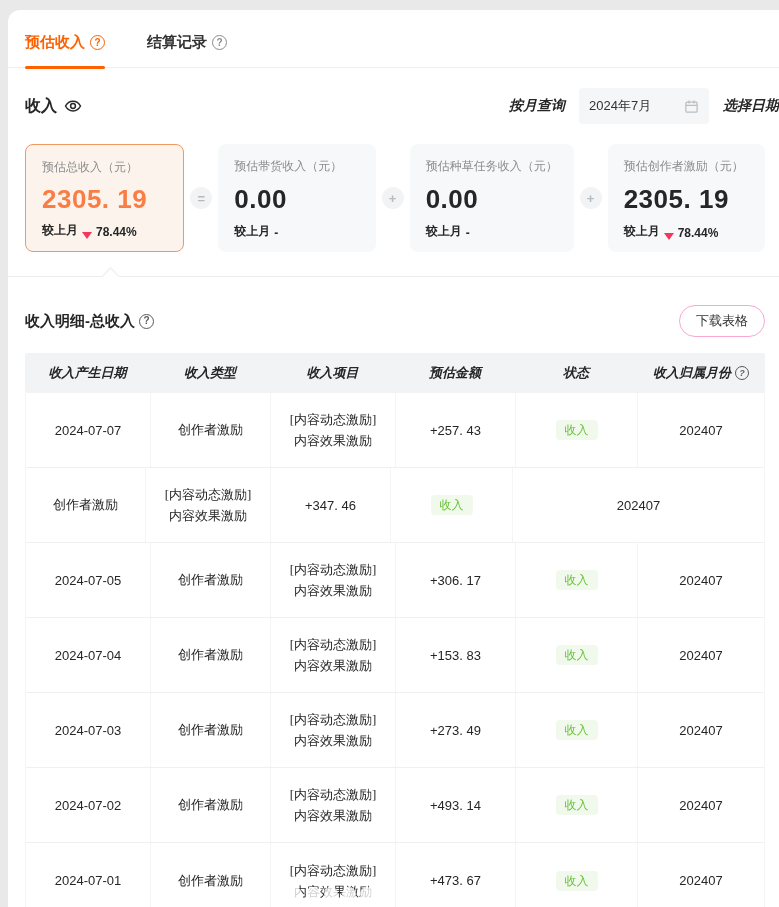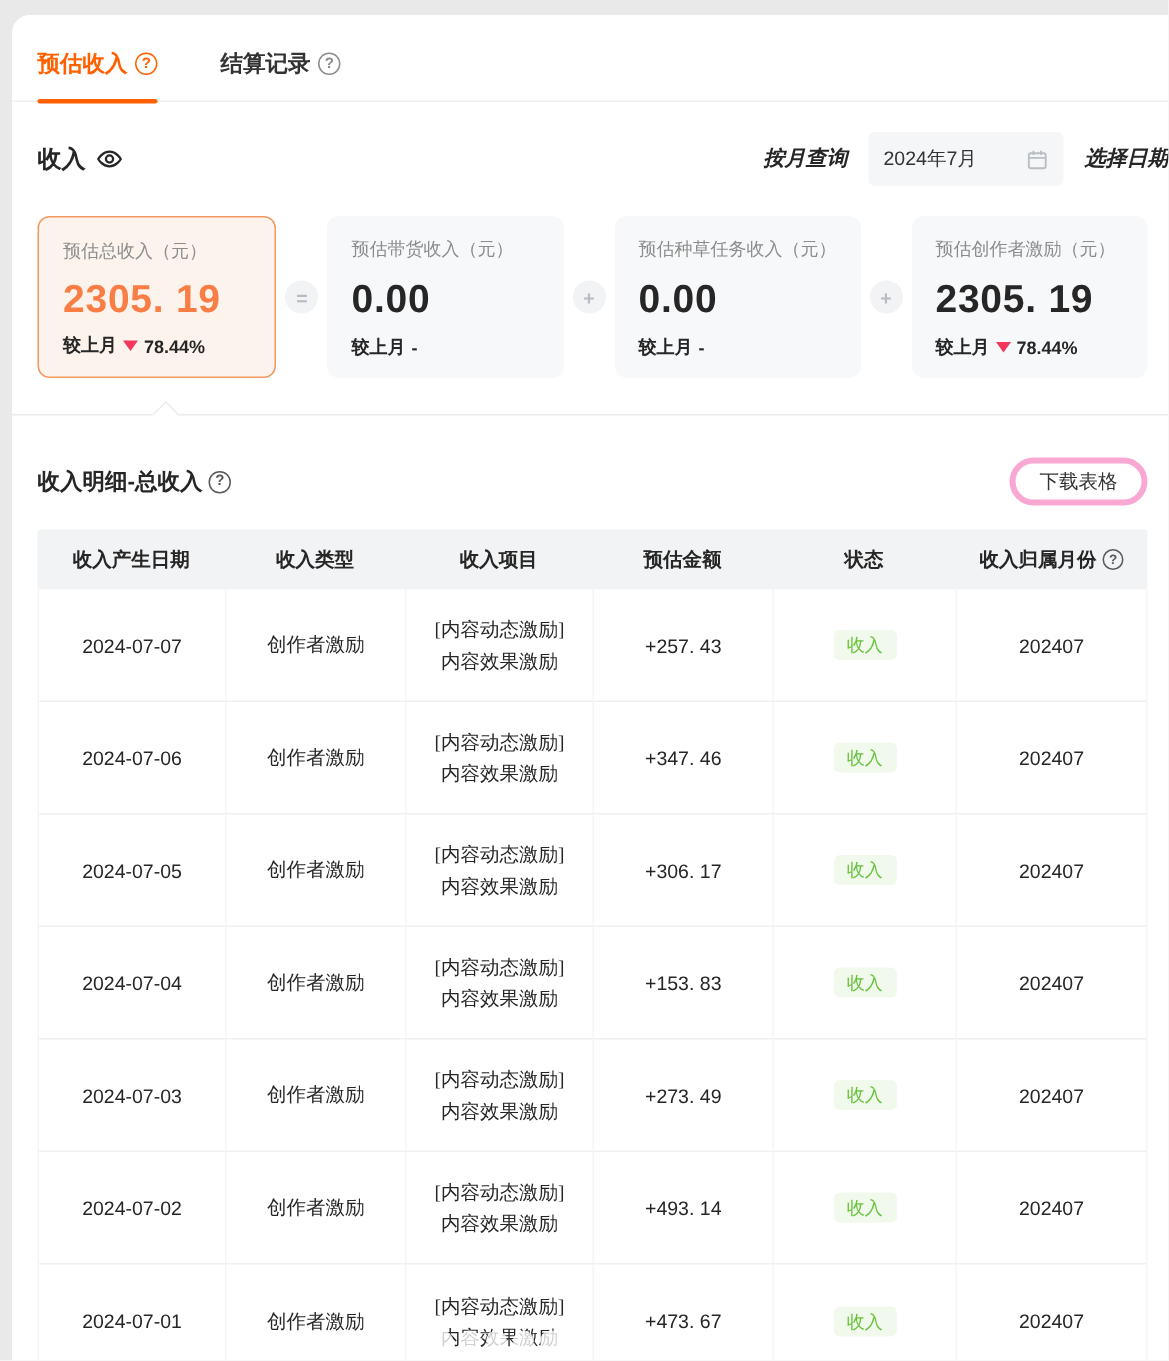--- a/index.html
+++ b/index.html
@@ -55,21 +55,21 @@
     display:flex; align-items:stretch; margin:20px 14px 0 17px; height:108px; gap:6px;
   }
   .card {
     flex:1; background:#f7f8fa; border-radius:8px; padding:14px 16px 12px;
     display:flex; flex-direction:column; justify-content:space-between; cursor:pointer;
   }
   .card.highlight { background:#fcf4ec; border:1.5px solid #f0985f; }
   .card-title { font-size:12px; color:#8c8c8c; white-space:nowrap; }
   .card-value { font-size:26px; font-weight:600; color:#262626; letter-spacing:.5px; }
   .card.highlight .card-value { color:#f97d44; }
-  .card-delta { font-size:12px; color:#262626; font-weight:600; display:flex; align-items:center; gap:4px; }
+  .card-delta { font-size:12px; color:#262626; font-weight:600; display:flex; align-items:flex-end; gap:4px; }
   .tri-down {
     width:0; height:0; display:inline-block;
     border-left:5px solid transparent; border-right:5px solid transparent;
     border-top:7px solid #f5365c;
   }
   .op {
     align-self:center; flex:none; width:22px; height:22px; border-radius:50%;
     background:#f2f3f5; color:#b6bac1; font-size:13px; font-weight:700;
     display:flex; align-items:center; justify-content:center;
   }
@@ -80,29 +80,29 @@
     border-left:1px solid #ececec; border-top:1px solid #ececec; transform:rotate(45deg);
   }
   
   .section-head {
     display:flex; align-items:center; justify-content:space-between;
     margin:28px 14px 0 17px;
   }
   .section-title { display:flex; align-items:center; gap:4px; font-size:15px; font-weight:700; color:#262626; }
   .section-title .qicon { color:#595959; }
   .download-btn {
-    height:32px; padding:0 16px; border:4px solid #f9a8d4; border-radius:16px;
+    height:32px; padding:0 16px; border:1px solid #f9a8d4; border-radius:16px;
     background:#fff; font-size:13px; color:#333; cursor:pointer;
     font-family:inherit;
   }
   
   .table { margin:16px 14px 0 17px; font-size:13px; position:relative; }
   .thead {
     display:flex; background:#f2f3f5; border-radius:2px; height:40px; 
-    color:#262626; font-weight:700;
+    color:#262626; font-weight:700;font-style:italic;
   }
   .tbody { border:1px solid #f5f5f5; border-top:none; }
   .trow { display:flex; height:75px; align-items:center; border-bottom:1px solid #f0f0f0; }
   .trow:last-child { border-bottom:none; }
   .cell { text-align:center; padding:0 4px; }
   .c1 { width:125px; } .c2 { width:120px; } .c3 { width:125px; }
   .c4 { width:120px; } .c5 { width:122px; } .c6 { flex:1; }
   .trow .cell { align-self:stretch; display:flex; flex-direction:column; justify-content:center; align-items:center; border-right:1px solid #f5f5f5; }
   .trow .cell.c6 { border-right:none; }
   .thead .cell { display:flex; justify-content:center; align-items:center; gap:4px; }
@@ -237,21 +237,20 @@
       <div class="project-line">[内容动态激励]</div>
       <div class="project-line">内容效果激励</div>
     </div>
     <div class="cell c4">+257. 43</div>
     <div class="cell c5">
       <span class="badge">收入</span>
     </div>
     <div class="cell c6">202407</div>
   </div>
         <div class="trow">
-    <div class="cell c1">2024-07-06</div>
     <div class="cell c2">创作者激励</div>
     <div class="cell c3">
       <div class="project-line">[内容动态激励]</div>
       <div class="project-line">内容效果激励</div>
     </div>
     <div class="cell c4">+347. 46</div>
     <div class="cell c5">
       <span class="badge">收入</span>
     </div>
     <div class="cell c6">202407</div>

